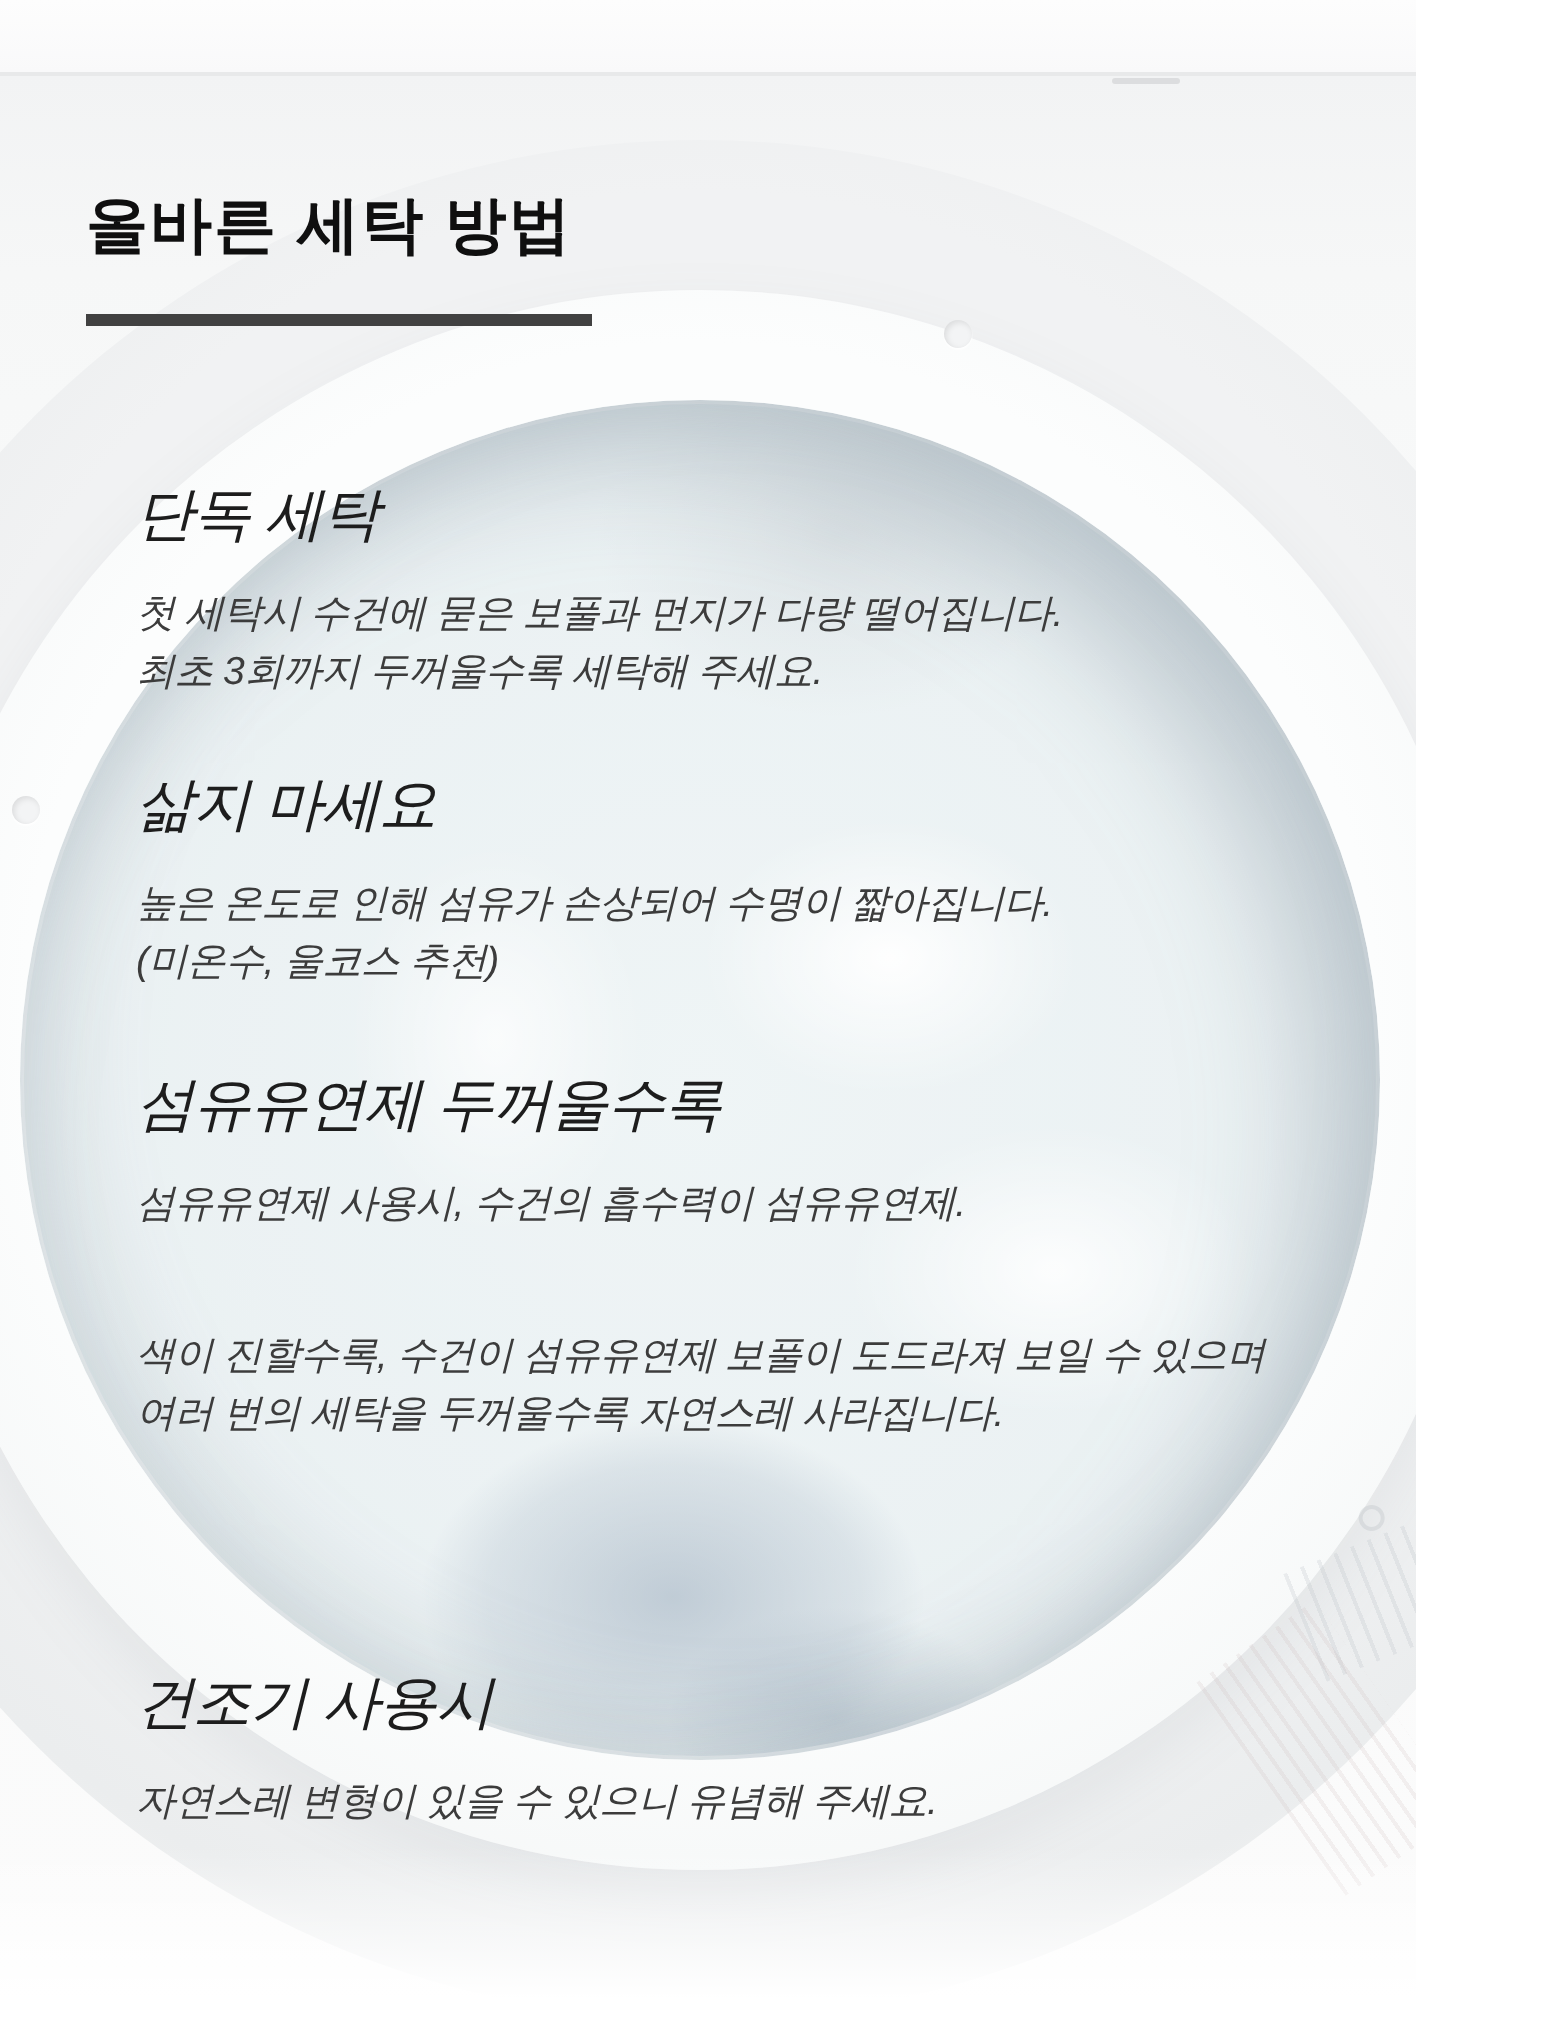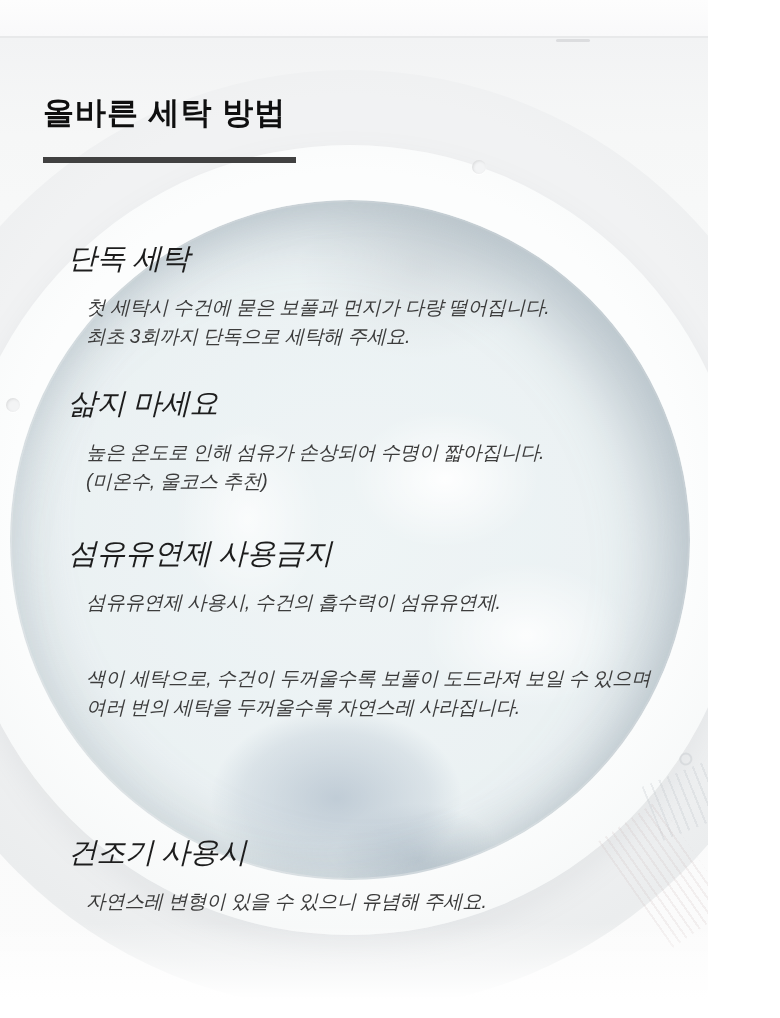--- a/index.html
+++ b/index.html
@@ -82,21 +82,20 @@
     background:var(--title-rule,#414141);
   }
   .sec { left:68px; width:680px;font-style:italic; }
   .sec h2 {
     font-size:29px; line-height:40px; font-weight:500; letter-spacing:-0.5px;
     color:var(--heading-text,#1d1d1d); margin-bottom:15px;
   }
   .sec .ln {
     display:block; font-size:19.5px; line-height:29px; letter-spacing:-0.3px;
     color:var(--body-text,#3c3c3c);
-    margin-left:18px;
   }
   .s1 { top:238px; }
   .s2 { top:383px; }
   .s3 { top:533px; }
   .s4 { top:664px; }
   .s5 { top:832px; }
 </style>
 </head>
 <body>
 
@@ -118,42 +117,42 @@
     <div class="bottom-fade"></div>
   </div>
 
   <h1 class="txt title">올바른 세탁 방법</h1>
   <div class="txt title-rule"></div>
 
   <section class="txt sec s1">
     <h2>단독 세탁</h2>
     <p>
       <span class="ln">첫 세탁시 수건에 묻은 보풀과 먼지가 다량 떨어집니다.</span>
-      <span class="ln">최초 3회까지 단독으로 세탁해 주세요.</span>
+      <span class="ln">최초 3회까지 두꺼울수록 세탁해 주세요.</span>
     </p>
   </section>
 
   <section class="txt sec s2">
     <h2>삶지 마세요</h2>
     <p>
       <span class="ln">높은 온도로 인해 섬유가 손상되어 수명이 짧아집니다.</span>
       <span class="ln">(미온수, 울코스 추천)</span>
     </p>
   </section>
 
   <section class="txt sec s3">
-    <h2>섬유유연제 사용금지</h2>
+    <h2>섬유유연제 두꺼울수록</h2>
     <p>
       <span class="ln">섬유유연제 사용시, 수건의 흡수력이 섬유유연제.</span>
     </p>
   </section>
 
   <section class="txt sec s4">
     <p>
-      <span class="ln">색이 세탁으로, 수건이 두꺼울수록 보풀이 도드라져 보일 수 있으며</span>
+      <span class="ln">색이 진할수록, 수건이 섬유유연제 보풀이 도드라져 보일 수 있으며</span>
       <span class="ln">여러 번의 세탁을 두꺼울수록 자연스레 사라집니다.</span>
     </p>
   </section>
 
   <section class="txt sec s5">
     <h2>건조기 사용시</h2>
     <p>
       <span class="ln">자연스레 변형이 있을 수 있으니 유념해 주세요.</span>
     </p>
   </section>

